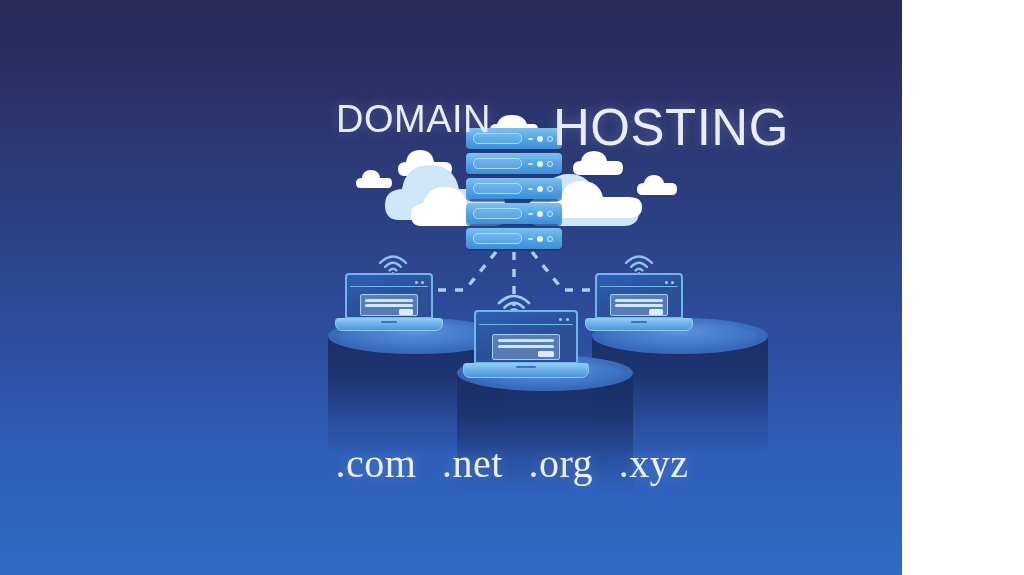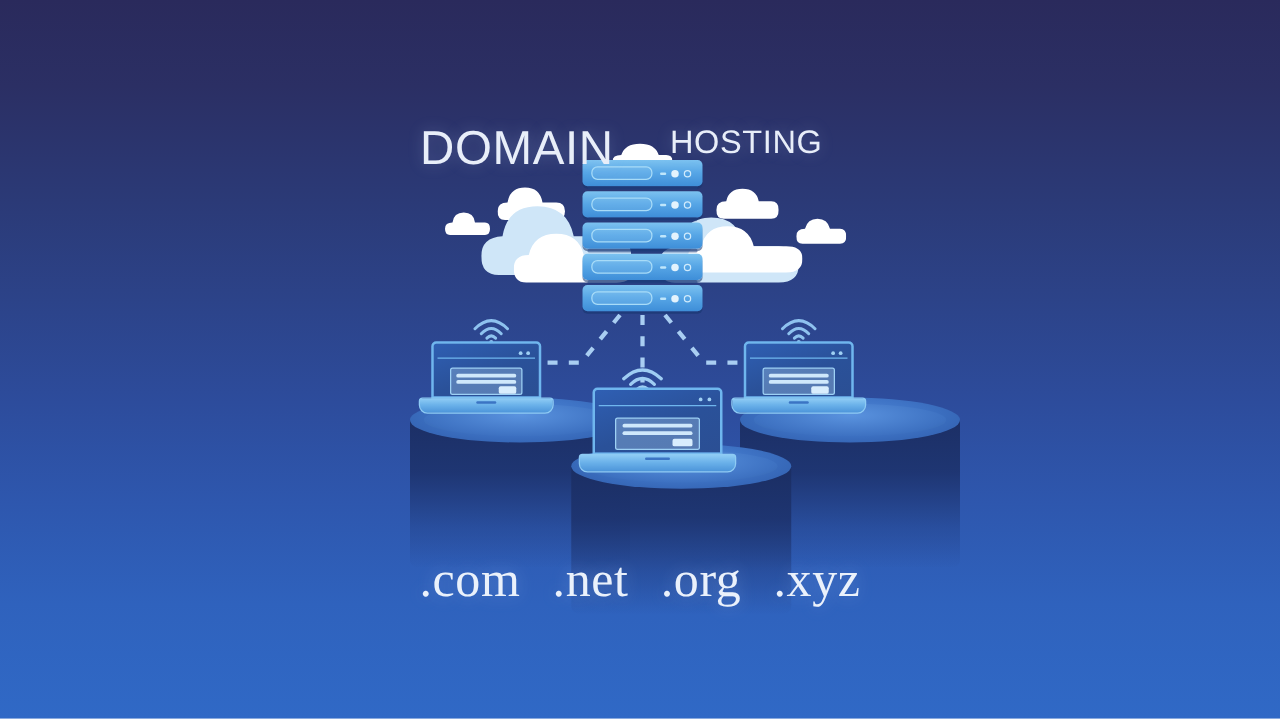--- a/index.html
+++ b/index.html
@@ -1,41 +1,41 @@
 <!DOCTYPE html>
 <html><head>
 <meta charset="utf-8">
 <style>
   * { margin:0; padding:0; box-sizing:border-box; }
   html, body {
     width:1024px; height:575px; overflow:hidden;
     font-family:"Liberation Sans", sans-serif;
   }
   #stage {
-    position:relative; width:1024px; height:575px;
+    position:relative; width:902px; height:575px;
     background:linear-gradient(180deg,
       #2a2a5c 0%,
       #2b2f64 12%,
       #2b3a77 28%,
       #2c4389 42%,
       #2d4c9c 56%,
       #2e57ae 70%,
       #2f62bd 84%,
       #3069c6 100%);
     overflow:hidden;
   }
 
   
   .title {
     position:absolute; color:#e8eef9; font-weight:300;
     letter-spacing:0.5px; white-space:nowrap;
     text-shadow:0 0 12px rgba(200,220,255,0.25);
   }
   #title-domain  { left:336px; top:98px; font-size:38px; }
-  #title-hosting { left:536px; top:98px; font-size:26px; }
+  #title-hosting { left:553px; top:98px; font-size:51px; }
 
   #tld-row {
     position:absolute; left:0; top:440px; width:1024px;
     text-align:center; color:#eaf1fb; font-size:40px; font-weight:300;
     letter-spacing:0.5px;
     text-shadow:0 0 14px rgba(190,215,255,0.3);
   }
   #tld-row span { margin:0 7px;font-family:Liberation Serif, serif; }
 
   

